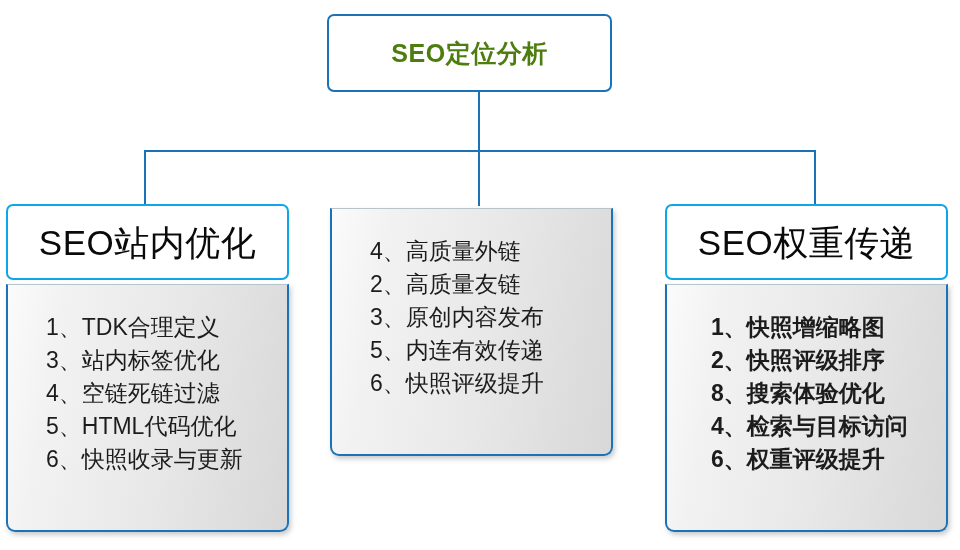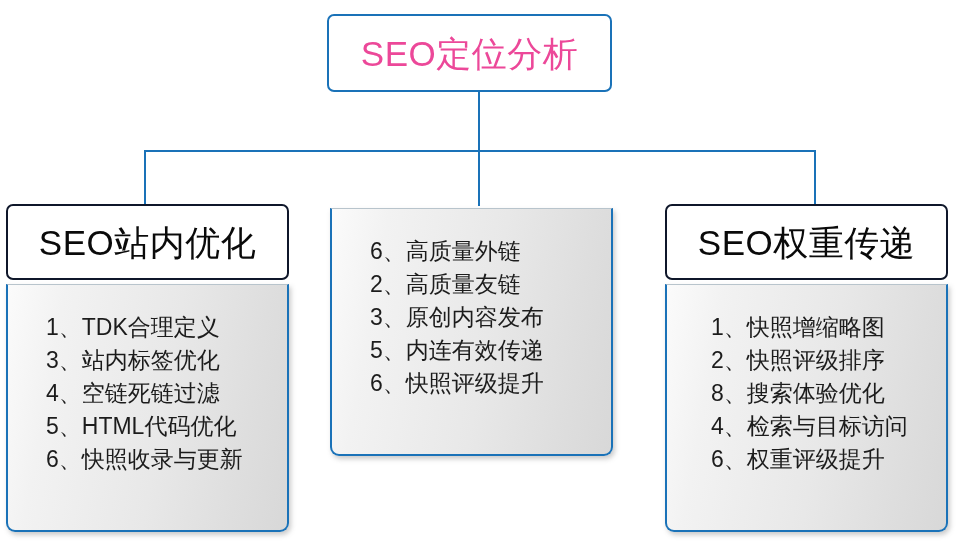--- a/index.html
+++ b/index.html
@@ -43,40 +43,41 @@
     height: 78px;
     box-sizing: border-box;
     border: 2px solid #1a72b8;
     border-radius: 7px;
     background: #ffffff;
     display: flex;
     align-items: center;
     justify-content: center;
   }
   .root-label {
-    font-size: 35px;
-    color: #ec4899;
+    font-size: 25px;
+    color: #4d7c0f;
     letter-spacing: 0.5px;
     line-height: 1;
     white-space: nowrap;
+    font-weight: bold;
   }
 
   
   .branch {
     position: absolute;
     top: 204px;
   }
   .branch-1 { left: 6px;   width: 283px; }
   .branch-2 { left: 330px; width: 283px; }
   .branch-3 { left: 665px; width: 283px; }
 
   .branch-header {
     box-sizing: border-box;
     height: 76px;
-    border: 2px solid #0f172a;
+    border: 2px solid #0ea5e9;
     border-radius: 7px;
     background: #ffffff;
     display: flex;
     align-items: center;
     justify-content: center;
   }
   .branch-header-label {
     font-size: 35px;
     color: #0a0a0a;
     letter-spacing: 0.5px;
@@ -105,21 +106,21 @@
     list-style: none;
     margin: 16px;
     padding: 0 0 0 22px;
   }
   .branch-list li {
     font-size: 23px;
     line-height: 33px;
     color: #1c1c1c;
     white-space: nowrap;
   }
-  .branch-3 .branch-list { padding-left: 28px; }
+  .branch-3 .branch-list { padding-left: 28px; font-weight: bold; }
 </style>
 </head>
 <body>
 
 <div id="diagram">
 
   <div class="connector conn-v-root"></div>
   <div class="connector conn-h-bus"></div>
   <div class="connector conn-v-left"></div>
   <div class="connector conn-v-mid"></div>
@@ -140,21 +141,21 @@
         <li>4、空链死链过滤</li>
         <li>5、HTML代码优化</li>
         <li>6、快照收录与更新</li>
       </ul>
     </div>
   </div>
 
   <div class="branch branch-2">
     <div class="branch-body">
       <ul class="branch-list">
-        <li>6、高质量外链</li>
+        <li>4、高质量外链</li>
         <li>2、高质量友链</li>
         <li>3、原创内容发布</li>
         <li>5、内连有效传递</li>
         <li>6、快照评级提升</li>
       </ul>
     </div>
   </div>
 
   <div class="branch branch-3">
     <div class="branch-header">

